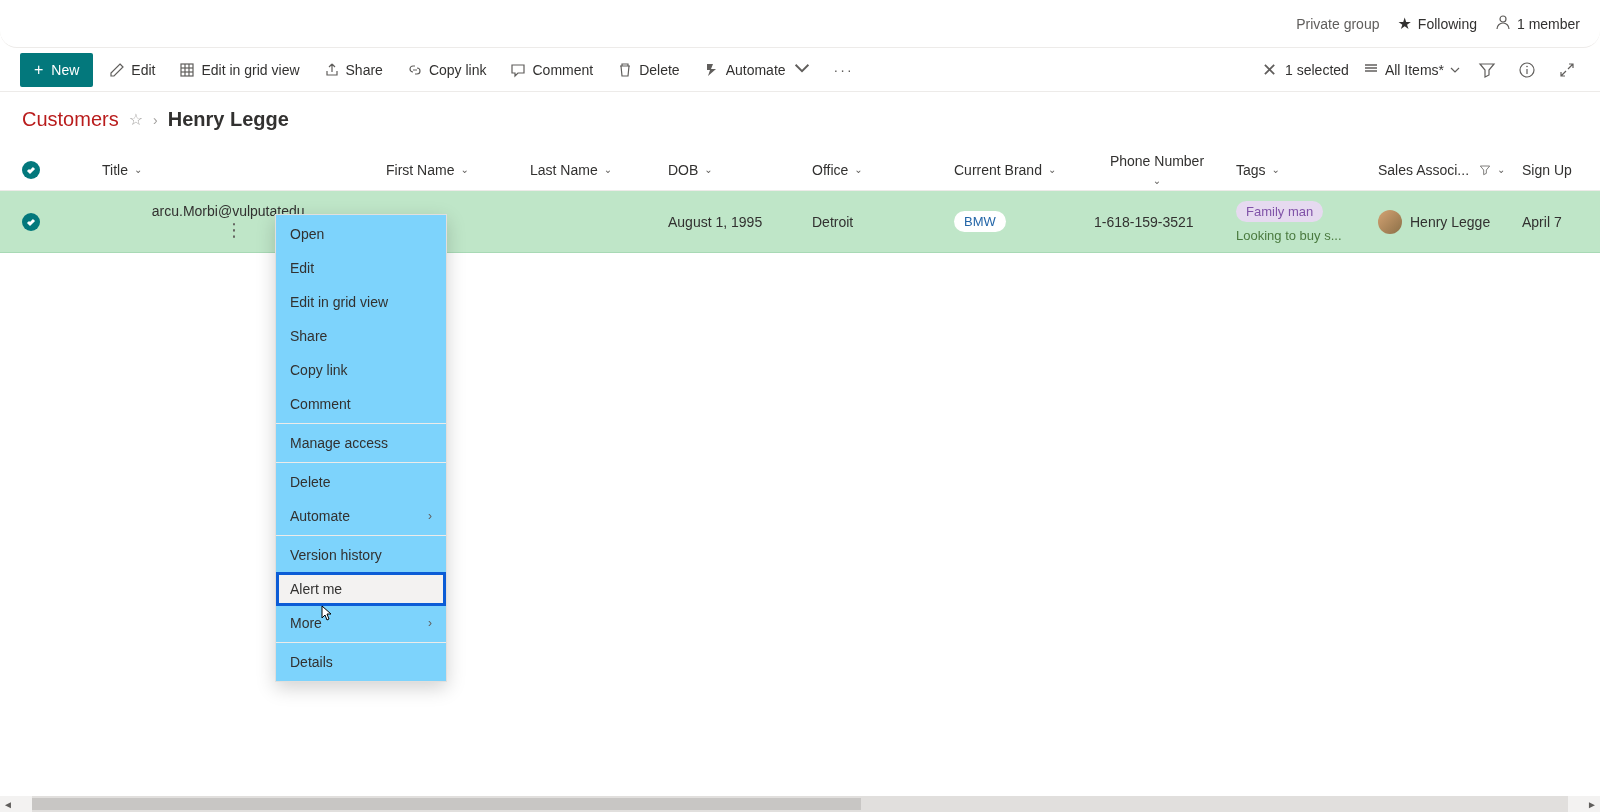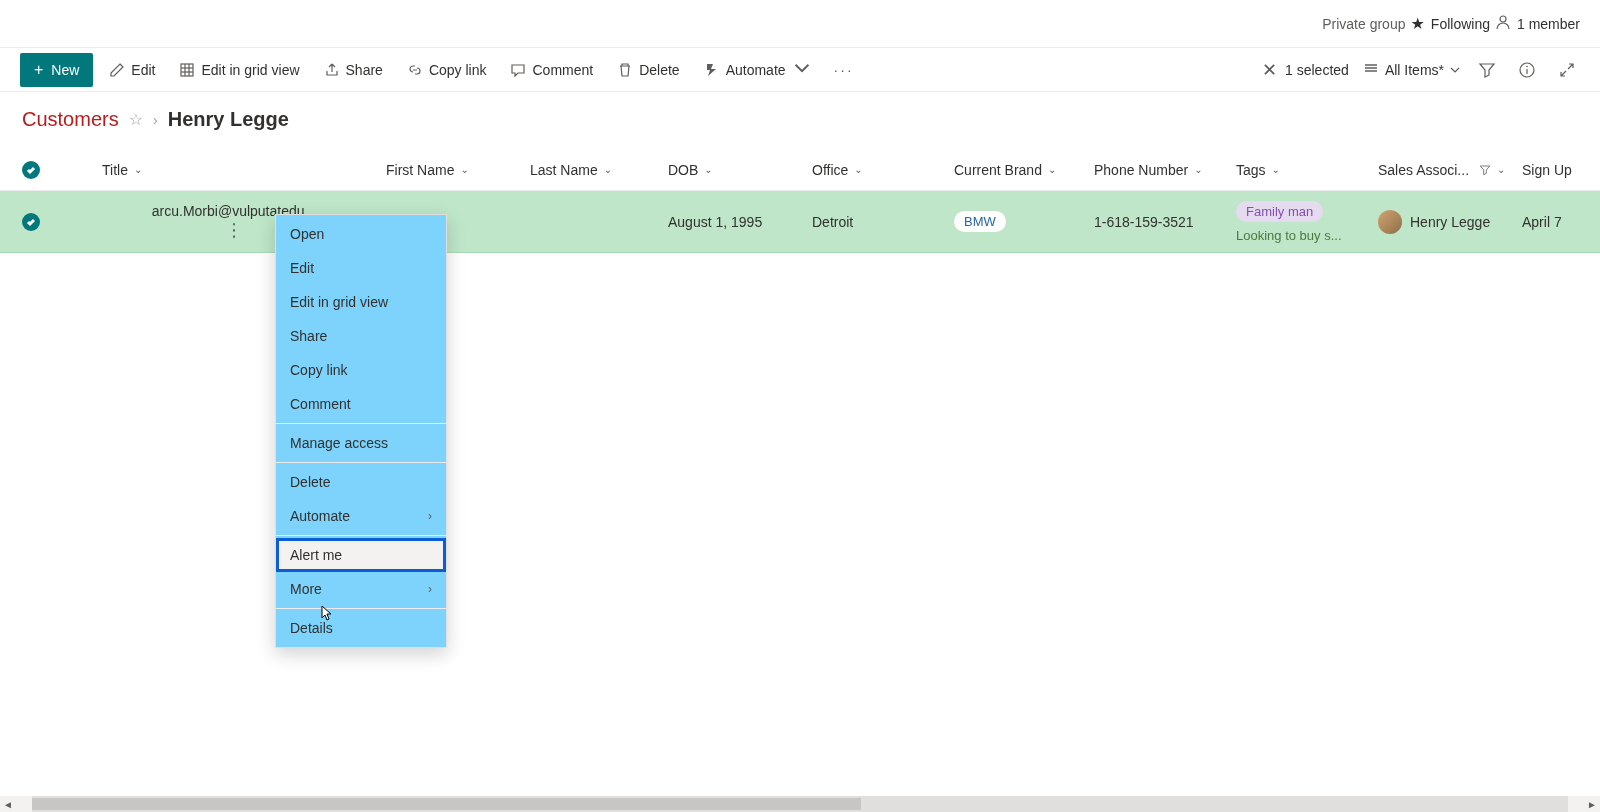--- a/index.html
+++ b/index.html
@@ -1,19 +1,19 @@
 <!DOCTYPE html>
 <html><head>
 <meta charset="utf-8">
 <style>
 * { margin: 0; padding: 0; box-sizing: border-box; font-family: "Segoe UI", -apple-system, sans-serif; }
 body { background: #fff; color: #323130; font-size: 14px; overflow: hidden; width: 1600px; height: 812px; position: relative; }
 
 
-.info-bar { height: 48px; display: flex; justify-content: flex-end; align-items: center; padding: 0 20px; gap: 5px; border-bottom: 1px solid #edebe9; }
+.info-bar { height: 48px; display: flex; justify-content: flex-end; align-items: center; padding: 0 20px; gap: 18px; border-bottom: 1px solid #edebe9; border-radius: 17px; }
 .info-bar .group { color: #605e5c; font-size: 14px; }
 .info-bar .following { display: flex; align-items: center; gap: 6px; color: #323130; }
 .info-bar .member { display: flex; align-items: center; gap: 6px; color: #323130; }
 .star-icon { color: #323130; font-size: 16px; }
 .person-icon svg { width: 16px; height: 16px; }
 
 
 .command-bar { height: 44px; display: flex; align-items: center; padding: 0 20px; border-bottom: 1px solid #edebe9; }
 .command-bar .left { display: flex; align-items: center; gap: 8px; }
 .command-bar .right { display: flex; align-items: center; gap: 14px; margin-left: auto; }
@@ -45,21 +45,21 @@
 .th .hdr-chev { color: #605e5c; font-size: 10px; }
 .col-check { width: 56px; display: flex; align-items: center; }
 .check-circle { width: 18px; height: 18px; border-radius: 50%; background: #03787c; display: flex; align-items: center; justify-content: center; }
 .check-circle svg { width: 10px; height: 10px; stroke: #fff; stroke-width: 3; fill: none; }
 .col-title { width: 284px; margin-left: 16px; }
 .col-firstname { width: 144px; }
 .col-lastname { width: 138px; text-align: center; }
 .col-dob { width: 144px; }
 .col-office { width: 142px; }
 .col-brand { width: 140px; }
-.col-phone { width: 142px; }
+.col-phone { width: 142px; flex-direction: column; }
 .col-tags { width: 142px; }
 .col-sales { width: 144px; }
 .col-signup { width: 80px; }
 .th.col-sales .funnel { margin-left: 4px; }
 
 .table-row { display: flex; align-items: center; min-height: 62px; padding-left: 22px; background: #bfe6c8; border-bottom: 1px solid #a8d9b5; }
 .td { padding: 8px 8px; font-size: 14px; color: #323130; }
 .td.col-title { display: flex; align-items: center; justify-content: space-between; padding-right: 12px; flex-direction: column; }
 .td.col-title .title-text { white-space: nowrap; overflow: hidden; text-overflow: ellipsis; max-width: 230px; }
 .td.col-title .menu-dots { cursor: pointer; color: #605e5c; font-size: 18px; padding: 0 4px; }
@@ -326,20 +326,23 @@
     <div class="menu-item">
         <span>Delete</span>
       </div>
     <div class="menu-item">
         <span>Automate</span>
         <span class="sub-chev">›</span>
       </div>
   </div>
   <div class="menu-sep"></div>
   <div class="menu-group">
+    <div class="menu-item">
+        <span>Version history</span>
+      </div>
     <div class="menu-item highlighted">
         <span>Alert me</span>
       </div>
     <div class="menu-item">
         <span>More</span>
         <span class="sub-chev">›</span>
       </div>
   </div>
   <div class="menu-sep"></div>
   <div class="menu-group">

